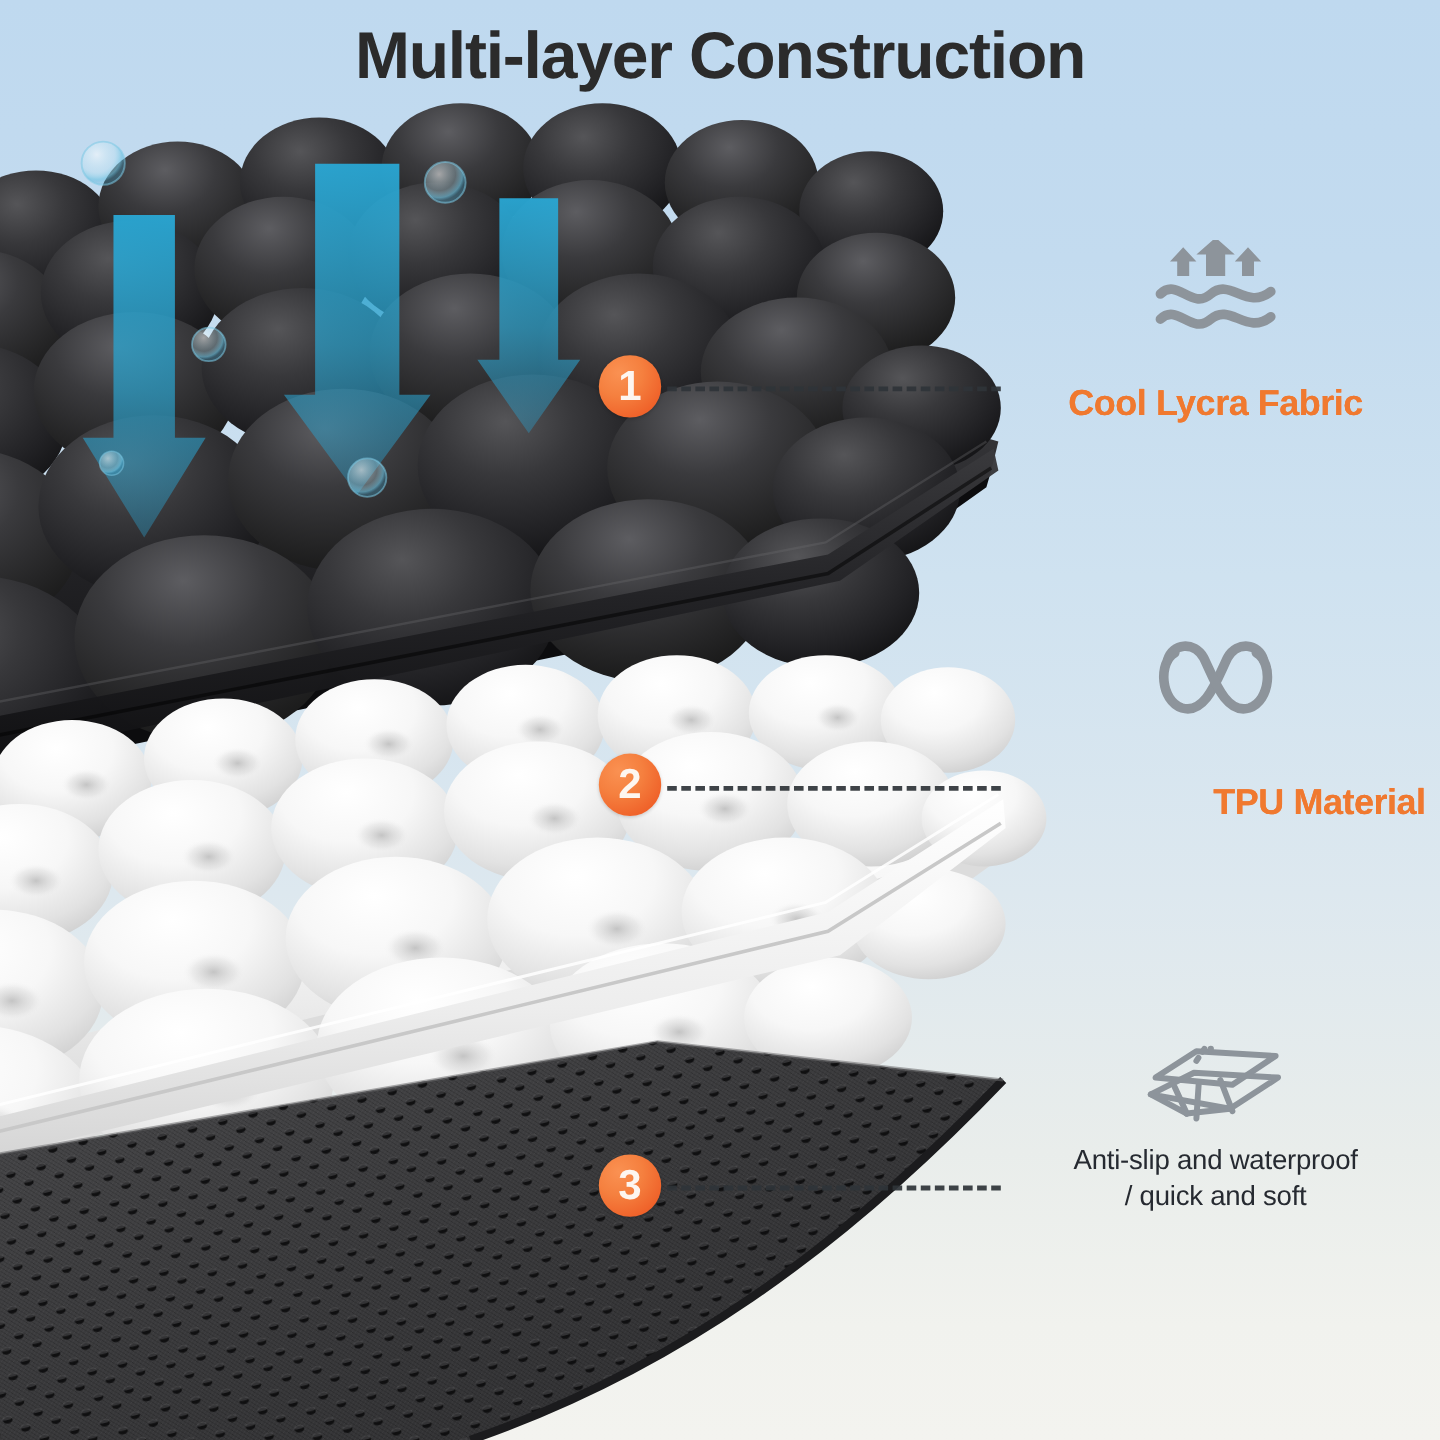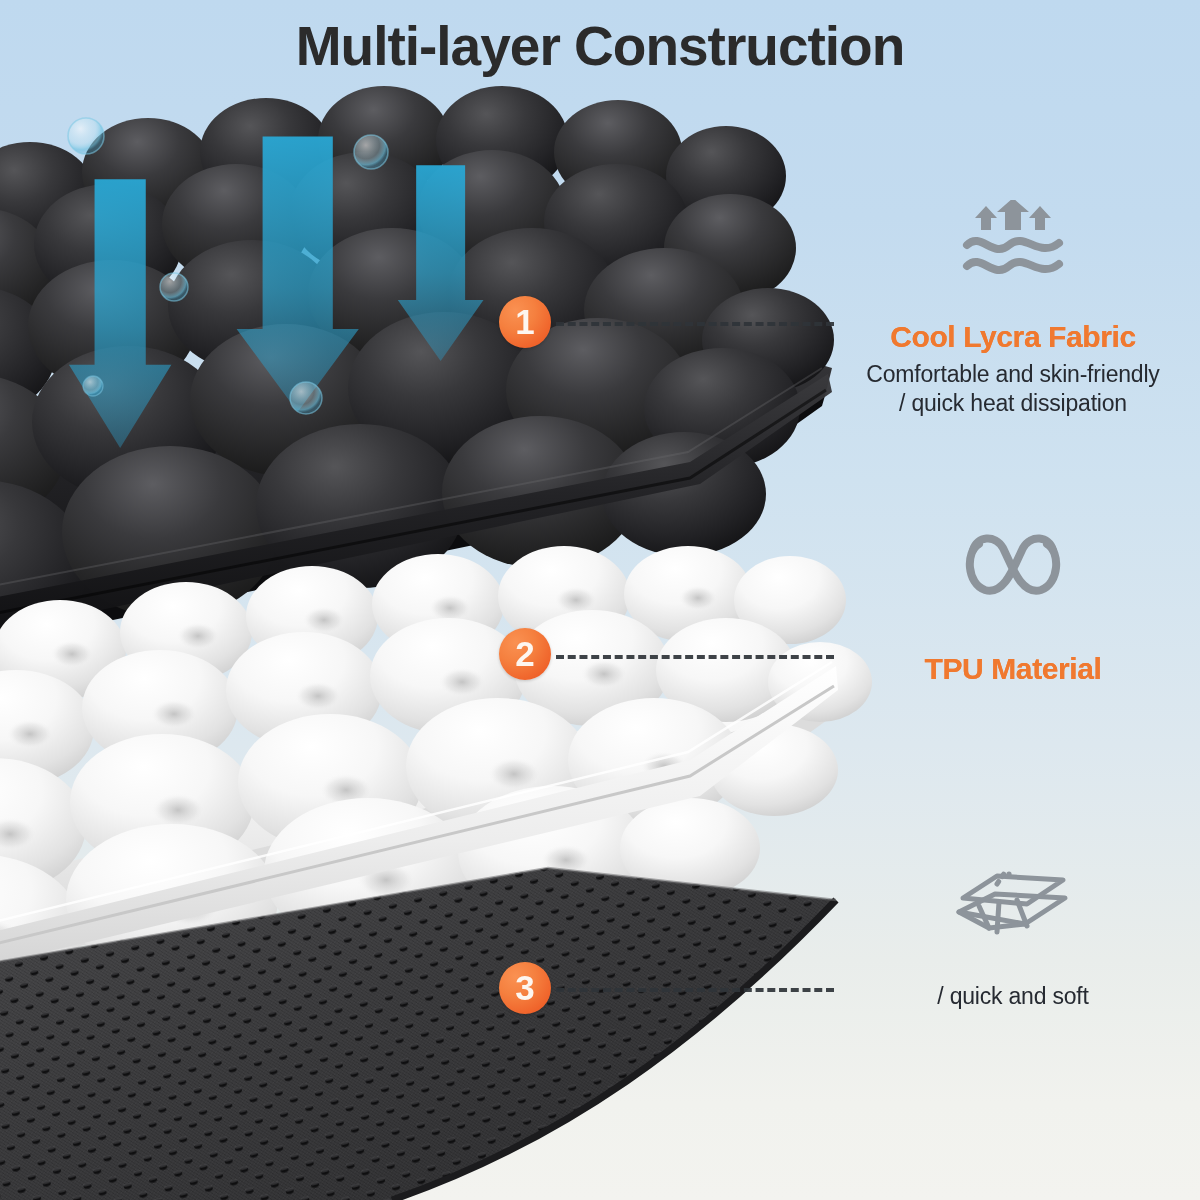--- a/index.html
+++ b/index.html
@@ -66,21 +66,21 @@
     margin-top:44px;
   }
   .callout p {
     font-size:23px;
     line-height:1.30;
     color:#262a31;
     letter-spacing:-0.2px;
   }
 
   #callout-1 { top:196px; }
-  #callout-2 { top:528px; }
+  #callout-2 { top:528px;text-align:right; }
   #callout-3 { top:866px; }
 
   
   .badge {
     position:absolute;
     width:52px; height:52px;
     border-radius:50%;
     background:radial-gradient(circle at 32% 28%, #fa9152 0%, #f5803f 38%, #ef6129 78%, #ea5623 100%);
     color:#fdf6f0;
     font-size:35px;
@@ -372,24 +372,20 @@
           <path d="M46 30 L46 12 L38 12 L54 -2 L70 12 L62 12 L62 30 Z"></path>
           <path d="M76 30 L76 18 L70 18 L81 6 L92 18 L86 18 L86 30 Z"></path>
         </g>
         <g fill="none" stroke="#8d949b" stroke-width="8" stroke-linecap="round">
           <path d="M8 45 C 22 31, 34 59, 50 45 C 66 31, 80 59, 100 43"></path>
           <path d="M8 66 C 22 52, 34 80, 50 66 C 66 52, 80 80, 100 64"></path>
         </g>
       </svg>
     </div>
     <h3>Cool Lycra Fabric</h3>
-    <p>
-      <span>Comfortable and skin-friendly</span><br>
-      <span>/ quick heat dissipation</span>
-    </p>
   </div>
 
   <div class="callout" id="callout-2">
     <div class="ico">
       <svg width="104" height="80" viewBox="0 0 104 80">
         <g fill="none" stroke="#8d949b" stroke-width="8" stroke-linecap="round">
           <path d="M18 16 C 4 24, 6 56, 24 62 C 44 68, 54 36, 62 20 C 70 6, 88 8, 92 22"></path>
           <path d="M86 16 C 100 24, 98 56, 80 62 C 60 68, 50 36, 42 20 C 34 6, 16 8, 12 22"></path>
         </g>
       </svg>
@@ -410,18 +406,18 @@
           <path d="M46 34 L44 64"></path>
           <path d="M64 32 L74 58"></path>
           <path d="M36 60 L72 56"></path>
           <path d="M6 44 L36 60"></path>
           <path d="M44 16 L52 4" stroke-dasharray="3 6"></path>
         </g>
         <circle cx="56" cy="6" r="2.6" fill="#8d949b"></circle>
       </svg>
     </div>
     <p>
-      <br>
+      <span>Anti-slip and waterproof</span><br>
       <span>/ quick and soft</span>
     </p>
   </div>
 
 </div>
 
 </body></html>

